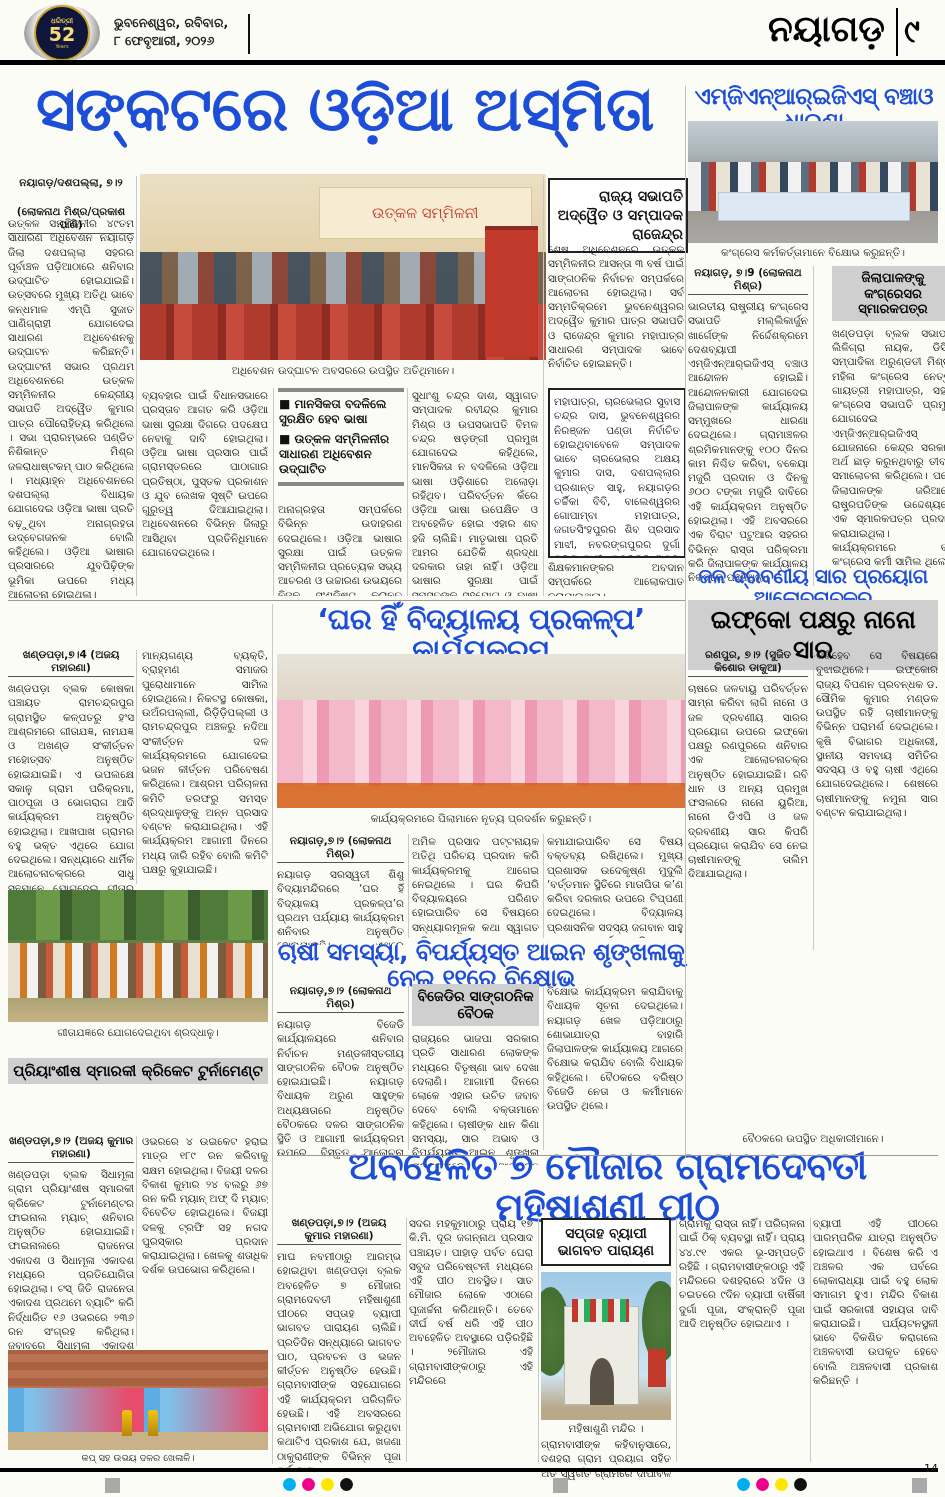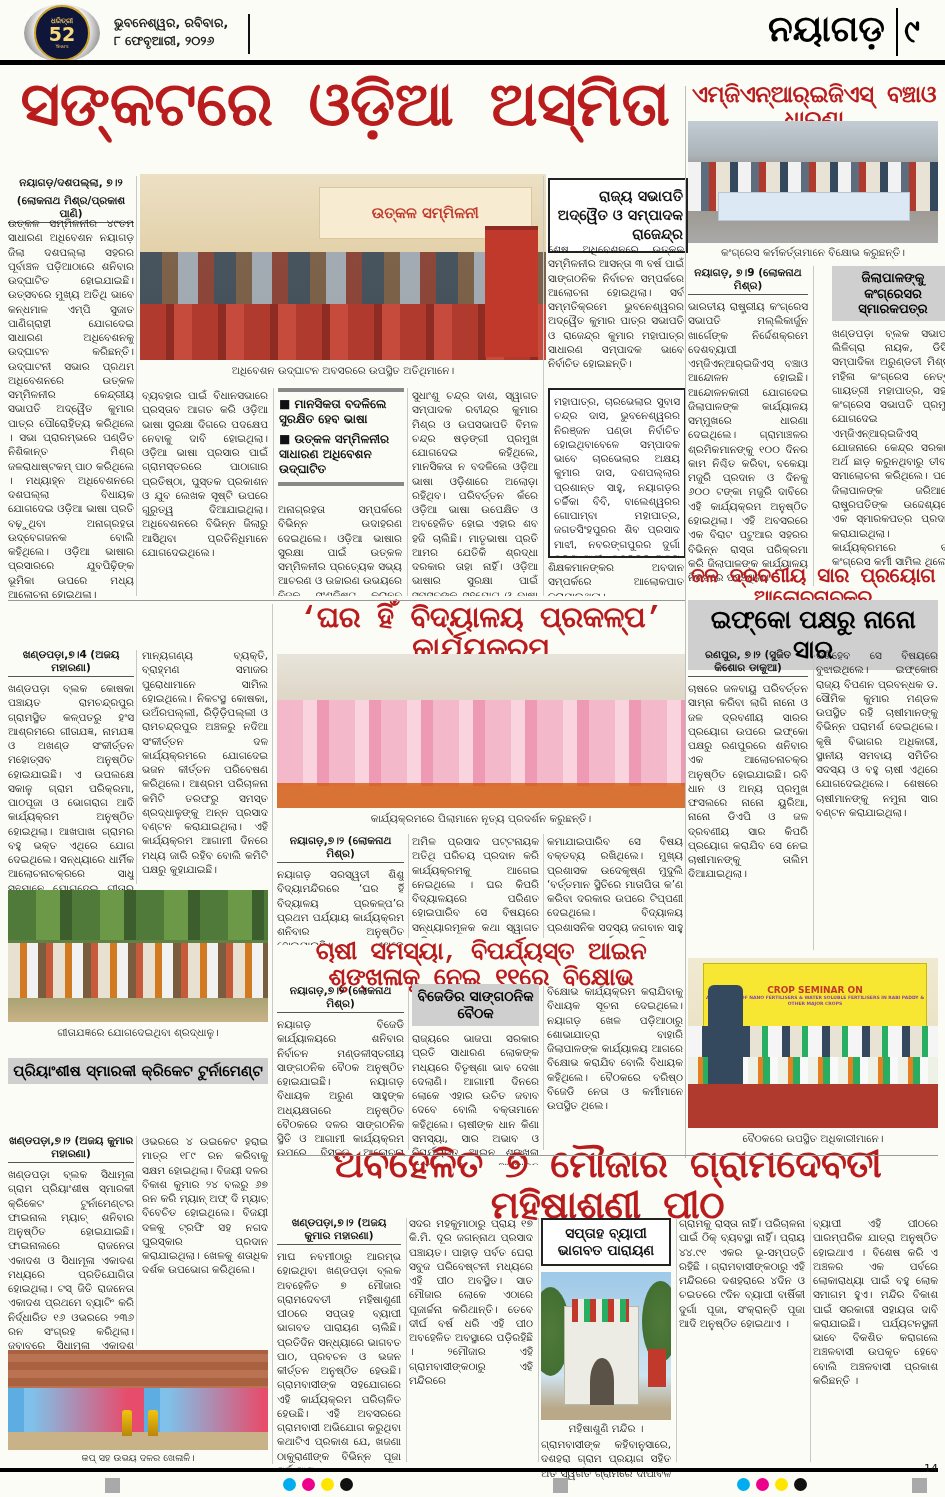--- a/index.html
+++ b/index.html
@@ -2,21 +2,21 @@
 <html><head>
 <meta charset="utf-8">
 <style>
   html,body{margin:0;padding:0;background:#e9e9e4;}
   #page{position:relative;width:945px;height:1497px;background:#fcfcf7;margin:0 auto;
         font-family:"DejaVu Sans","Liberation Sans",sans-serif;color:#111;overflow:hidden;}
   .abs{position:absolute;}
   .body-text{font-size:10.5px;line-height:1.36;text-align:justify;overflow:hidden;}
   .dateline{font-weight:bold;font-size:10.5px;text-align:center;border-bottom:1px solid #555;
             padding-bottom:2px;margin-bottom:4px;}
-  .headline{font-weight:800;color:#b91c1c;text-align:center;line-height:1.08;letter-spacing:-0.5px;font-family:Liberation Mono, monospace;}
+  .headline{font-weight:800;color:#1d4ed8;text-align:center;line-height:1.08;letter-spacing:-0.5px;}
   .caption{font-size:10.5px;text-align:center;color:#222;overflow:hidden;}
   .grayhead{background:#cfcfcf;font-weight:bold;text-align:center;color:#000;}
   .borderbox{border:2px solid #222;background:#fff;}
   .vr{position:absolute;width:1px;background:#c8c8c8;}
   .photo{position:absolute;overflow:hidden;background:#ddd;}
   .marks{display:flex;align-items:center;gap:6px;}
   .dot{width:13px;height:13px;border-radius:50%;}
   .sq{width:15px;height:15px;background:#a9a9a9;}
 </style>
 </head>
@@ -42,30 +42,30 @@
     </div>
     <div class="abs" style="left:735px;top:8px;width:150px;font-size:36px;font-weight:800;text-align:right;color:#000;">ନୟାଗଡ଼</div>
     <div class="abs" style="left:896px;top:8px;width:2px;height:48px;background:#000;"></div>
     <div class="abs" style="left:904px;top:12px;width:36px;font-size:32px;font-weight:700;color:#000;">୯</div>
     <div class="abs" style="left:0;top:60px;width:945px;height:5px;background:#000;"></div>
   </div>
 
   <div class="abs headline" style="left:4px;top:76px;width:682px;font-size:61px;">ସଙ୍କଟରେ ଓଡ଼ିଆ ଅସ୍ମିତା</div>
 
   <div class="abs" style="left:8px;top:176px;width:126px;">
-    <div class="dateline" style="border-bottom:none;margin-bottom:5px;padding-bottom:0;">ନୟାଗଡ଼/ଦଶପଲ୍ଲା, ୭।୨</div>
+    <div class="dateline" style="border-bottom:none;margin-bottom:16px;padding-bottom:0;">ନୟାଗଡ଼/ଦଶପଲ୍ଲା, ୭।୨</div>
     <div class="dateline">(ଲୋକନାଥ ମିଶ୍ର/ପ୍ରକାଶ ପାଣି)</div>
   </div>
   <div class="abs body-text" style="left:8px;top:216px;width:126px;height:382px;">ଉତ୍କଳ ସମ୍ମିଳନୀର ୪୯ତମ ସାଧାରଣ ଅଧିବେଶନ ନୟାଗଡ଼ ଜିଲା ଦଶପଲ୍ଲା ସହରର ପୂର୍ବାଞ୍ଚଳ ପଡ଼ିଆଠାରେ ଶନିବାର ଉଦ୍‌ଘାଟିତ ହୋଇଯାଇଛି। ଉତ୍ସବରେ ମୁଖ୍ୟ ଅତିଥି ଭାବେ କନ୍ଧମାଳ ଏମ୍ପି ସୁଜାତ ପାଣିଗ୍ରାହୀ ଯୋଗଦେଇ ସାଧାରଣ ଅଧିବେଶନକୁ ଉଦ୍‌ଘାଟନ କରିଛନ୍ତି। ଉଦ୍‌ଘାଟନୀ ସଭାର ପ୍ରଥମ ଅଧିବେଶନରେ ଉତ୍କଳ ସମ୍ମିଳନୀର କେନ୍ଦ୍ରୀୟ ସଭାପତି ଅଦ୍ୱୈତ କୁମାର ପାତ୍ର ପୌରୋହିତ୍ୟ କରିଥିଲେ । ସଭା ପ୍ରାରମ୍ଭରେ ପଣ୍ଡିତ ନିଶିକାନ୍ତ ମିଶ୍ର ଜଳରାଧାଷ୍ଟକମ୍ ପାଠ କରିଥିଲେ । ମଧ୍ୟାହ୍ନ ଅଧିବେଶନରେ ଦଶପଲ୍ଲା ବିଧାୟକ ଯୋଗଦେଇ ଓଡ଼ିଆ ଭାଷା ପ୍ରତି ବଢ଼ୁଥିବା ଅନାଗ୍ରହତା ଉଦ୍‌ବେଗଜନକ ବୋଲି କହିଥିଲେ। ଓଡ଼ିଆ ଭାଷାର ପ୍ରସାରରେ ଯୁବପିଢ଼ିଙ୍କ ଭୂମିକା ଉପରେ ମଧ୍ୟ ଆଲୋଚନା ହୋଇଥିଲା।</div>
 
   <div class="photo" style="left:140px;top:174px;width:406px;height:186px;
        background:linear-gradient(#ece0c4 0%, #e0cda2 55%, #cbb78d 100%);">
     <div class="abs" style="left:44%;top:7%;width:52%;height:27%;background:#f7ecd2;border:1px solid #d9c7a0;
                 display:flex;align-items:center;justify-content:center;">
-      <span style="color:#c0392b;font-weight:700;font-size:15px;">ଉତ୍କଳ ସମ୍ମିଳନୀ</span>
+      <span style="color:#c0392b;font-weight:400;font-size:15px;">ଉତ୍କଳ ସମ୍ମିଳନୀ</span>
     </div>
     <div class="abs" style="left:0;top:42%;width:100%;height:30%;opacity:.85;
                 background:repeating-linear-gradient(90deg,#2c3e50 0 22px,#6b4f3a 22px 38px,#97a4b5 38px 58px,#7d2f28 58px 74px);"></div>
     <div class="abs" style="left:0;top:70%;width:100%;height:30%;
                 background:repeating-linear-gradient(90deg,#b03a2e 0 26px,#8e2b22 26px 34px,#c74b3d 34px 52px);"></div>
     <div class="abs" style="right:2%;top:28%;width:13%;height:68%;background:#c0392b;border-top:4px solid #8e2b22;"></div>
   </div>
   <div class="abs caption" style="left:140px;top:364px;width:406px;">ଅଧିବେଶନ ଉଦ୍‌ଘାଟନ ଅବସରରେ ଉପସ୍ଥିତ ଅତିଥିମାନେ।</div>
 
   <div class="abs body-text" style="left:142px;top:388px;width:126px;height:208px;">ବ୍ୟବହାର ପାଇଁ ବିଧାନସଭାରେ ପ୍ରସ୍ତାବ ଆଗତ କରି ଓଡ଼ିଆ ଭାଷା ସୁରକ୍ଷା ଦିଗରେ ପଦକ୍ଷେପ ନେବାକୁ ଦାବି ହୋଇଥିଲା। ଓଡ଼ିଆ ଭାଷା ପ୍ରସାର ପାଇଁ ଗ୍ରାମସ୍ତରରେ ପାଠାଗାର ପ୍ରତିଷ୍ଠା, ପୁସ୍ତକ ପ୍ରକାଶନ ଓ ଯୁବ ଲେଖକ ସୃଷ୍ଟି ଉପରେ ଗୁରୁତ୍ୱ ଦିଆଯାଇଥିଲା। ଅଧିବେଶନରେ ବିଭିନ୍ନ ଜିଲାରୁ ଆସିଥିବା ପ୍ରତିନିଧିମାନେ ଯୋଗଦେଇଥିଲେ।</div>
@@ -157,34 +157,20 @@
   </div>
   <div class="abs body-text" style="left:547px;top:984px;width:136px;height:168px;">ବିକ୍ଷୋଭ କାର୍ଯ୍ୟକ୍ରମ କରାଯିବାକୁ ବିଧାୟକ ସୂଚନା ଦେଇଥିଲେ। ନୟାଗଡ଼ ଖେଳ ପଡ଼ିଆଠାରୁ ଶୋଭାଯାତ୍ରା ବାହାରି ଜିଲାପାଳଙ୍କ କାର୍ଯ୍ୟାଳୟ ଆଗରେ ବିକ୍ଷୋଭ କରାଯିବ ବୋଲି ବିଧାୟକ କହିଥିଲେ। ବୈଠକରେ ବରିଷ୍ଠ ବିଜେଡି ନେତା ଓ କର୍ମୀମାନେ ଉପସ୍ଥିତ ଥିଲେ।</div>
 
   <div class="abs headline" style="left:688px;top:566px;width:250px;font-size:20px;">ଜଳ ଦ୍ରବଣୀୟ ସାର ପ୍ରୟୋଗ ଆଲୋଚନାଚକ୍ର</div>
   <div class="abs grayhead" style="left:688px;top:600px;width:250px;font-size:25px;padding:5px 0;letter-spacing:-0.5px;">ଇଫ୍‌କୋ ପକ୍ଷରୁ ନାନୋ ସାର</div>
   <div class="abs" style="left:688px;top:648px;width:120px;height:304px;">
     <div class="dateline">ରଣପୁର, ୭।୨ (ସୁଜିତ କିଶୋର ଡାକୁଆ)</div>
     <div class="body-text" style="height:278px;">ଚାଷରେ ଜଳବାୟୁ ପରିବର୍ତ୍ତନ ସାମ୍ନା କରିବା ଲାଗି ନାନୋ ଓ ଜଳ ଦ୍ରବଣୀୟ ସାରର ପ୍ରୟୋଗ ଉପରେ ଇଫ୍‌କୋ ପକ୍ଷରୁ ରଣପୁରରେ ଶନିବାର ଏକ ଆଲୋଚନାଚକ୍ର ଅନୁଷ୍ଠିତ ହୋଇଯାଇଛି। ରବି ଧାନ ଓ ଅନ୍ୟ ପ୍ରମୁଖ ଫସଲରେ ନାନୋ ୟୁରିଆ, ନାନୋ ଡିଏପି ଓ ଜଳ ଦ୍ରବଣୀୟ ସାର କିପରି ପ୍ରୟୋଗ କରାଯିବ ସେ ନେଇ ଚାଷୀମାନଙ୍କୁ ତାଲିମ ଦିଆଯାଇଥିଲା।</div>
   </div>
   <div class="abs body-text" style="left:816px;top:648px;width:122px;height:304px;">କରିହେବ ସେ ବିଷୟରେ ବୁଝାଇଥିଲେ। ଇଫ୍‌କୋର ରାଜ୍ୟ ବିପଣନ ପ୍ରବନ୍ଧକ ଡ. ସୌମିକ କୁମାର ମଣ୍ଡଳ ଉପସ୍ଥିତ ରହି ଚାଷୀମାନଙ୍କୁ ବିଭିନ୍ନ ପରାମର୍ଶ ଦେଇଥିଲେ। କୃଷି ବିଭାଗର ଅଧିକାରୀ, ସ୍ଥାନୀୟ ସମବାୟ ସମିତିର ସଦସ୍ୟ ଓ ବହୁ ଚାଷୀ ଏଥିରେ ଯୋଗଦେଇଥିଲେ। ଶେଷରେ ଚାଷୀମାନଙ୍କୁ ନମୁନା ସାର ବଣ୍ଟନ କରାଯାଇଥିଲା।</div>
-  <div class="photo" style="left:688px;top:958px;width:250px;height:170px;
-       background:linear-gradient(#f0ead2 0%,#e3d9b8 100%);">
-    <div class="abs" style="left:6%;top:3%;width:88%;height:36%;background:#f7e733;border:1px solid #c9b800;
-                display:flex;flex-direction:column;align-items:center;justify-content:center;text-align:center;padding:1px;">
-      <span style="color:#c0392b;font-weight:800;font-size:9px;">CROP SEMINAR ON</span>
-      <span style="color:#8e44ad;font-weight:700;font-size:4.5px;line-height:1.3;">APPLICATION OF NANO FERTILISERS &amp; WATER SOLUBLE FERTILISERS IN RABI PADDY &amp; OTHER MAJOR CROPS</span>
-    </div>
-    <div class="abs" style="left:0;top:40%;width:100%;height:18%;
-                background:repeating-linear-gradient(90deg,#f5f5f5 0 14px,#34495e 14px 22px,#e8e3d5 22px 34px,#27ae60 34px 40px);"></div>
-    <div class="abs" style="left:0;top:58%;width:100%;height:16%;
-                background:repeating-linear-gradient(90deg,#eef2e6 0 10px,#e67e22 10px 15px,#27ae60 15px 22px,#f9f9f9 22px 30px);"></div>
-    <div class="abs" style="left:0;bottom:0;width:100%;height:26%;background:#b03a2e;"></div>
-    <div class="abs" style="left:8%;top:16%;width:14%;height:58%;background:#34495e;border-radius:6px 6px 0 0;"></div>
-  </div>
   <div class="abs caption" style="left:688px;top:1132px;width:250px;">ବୈଠକରେ ଉପସ୍ଥିତ ଅଧିକାରୀମାନେ।</div>
 
   <div class="abs headline" style="left:277px;top:1098px;width:661px;font-size:38px;margin-top:48px;">ଅବହେଳିତ ୭ ମୌଜାର ଗ୍ରାମଦେବତୀ ମହିଷାଶୁଣୀ ପୀଠ</div>
   <div class="abs" style="left:277px;top:1216px;width:124px;height:248px;">
     <div class="dateline">ଖଣ୍ଡପଡ଼ା,୭।୨ (ଅଜୟ କୁମାର ମହାରଣା)</div>
     <div class="body-text" style="height:222px;">ମାଘ ନବମୀଠାରୁ ଆରମ୍ଭ ହୋଇଥିବା ଖଣ୍ଡପଡ଼ା ବ୍ଲକ ଅବହେଳିତ ୭ ମୌଜାର ଗ୍ରାମଦେବତୀ ମହିଷାଶୁଣୀ ପୀଠରେ ସପ୍ତାହ ବ୍ୟାପୀ ଭାଗବତ ପାରାୟଣ ଚାଲିଛି। ପ୍ରତିଦିନ ସନ୍ଧ୍ୟାରେ ଭାଗବତ ପାଠ, ପ୍ରବଚନ ଓ ଭଜନ କୀର୍ତ୍ତନ ଅନୁଷ୍ଠିତ ହେଉଛି। ଗ୍ରାମବାସୀଙ୍କ ସହଯୋଗରେ ଏହି କାର୍ଯ୍ୟକ୍ରମ ପରିଚାଳିତ ହେଉଛି। ଏହି ଅବସରରେ ଗ୍ରାମବାସୀ ଅଭିଯୋଗ କରୁଥିବା କଥାଟିଏ ପ୍ରକାଶ ଯେ, ଖଜଣା ଠାକୁରାଣୀଙ୍କ ବିଭିନ୍ନ ପୂଜା ପର୍ବ,ଯାଗ</div>
   </div>
   <div class="abs body-text" style="left:409px;top:1216px;width:124px;height:248px;">ସଦର ମହକୁମାଠାରୁ ପ୍ରାୟ ୧୭ କି.ମି. ଦୂର ଜଗନ୍ନାଥ ପ୍ରସାଦ ପଞ୍ଚାୟତ। ପାହାଡ଼ ପର୍ବତ ଘେରା ସବୁଜ ପରିବେଷ୍ଟନୀ ମଧ୍ୟରେ ଏହି ପୀଠ ଅବସ୍ଥିତ। ସାତ ମୌଜାର ଲୋକେ ଏଠାରେ ପୂଜାର୍ଚ୍ଚନା କରିଥାନ୍ତି। ତେବେ ଦୀର୍ଘ ବର୍ଷ ଧରି ଏହି ପୀଠ ଅବହେଳିତ ଅବସ୍ଥାରେ ପଡ଼ିରହିଛି । ୨ମୌଜାର ଏହି ଗ୍ରାମବାସୀଙ୍କଠାରୁ ଏହି ମନ୍ଦିରରେ</div>
   <div class="abs" style="left:541px;top:1218px;width:130px;height:246px;">
     <div class="borderbox" style="padding:5px 2px;">

